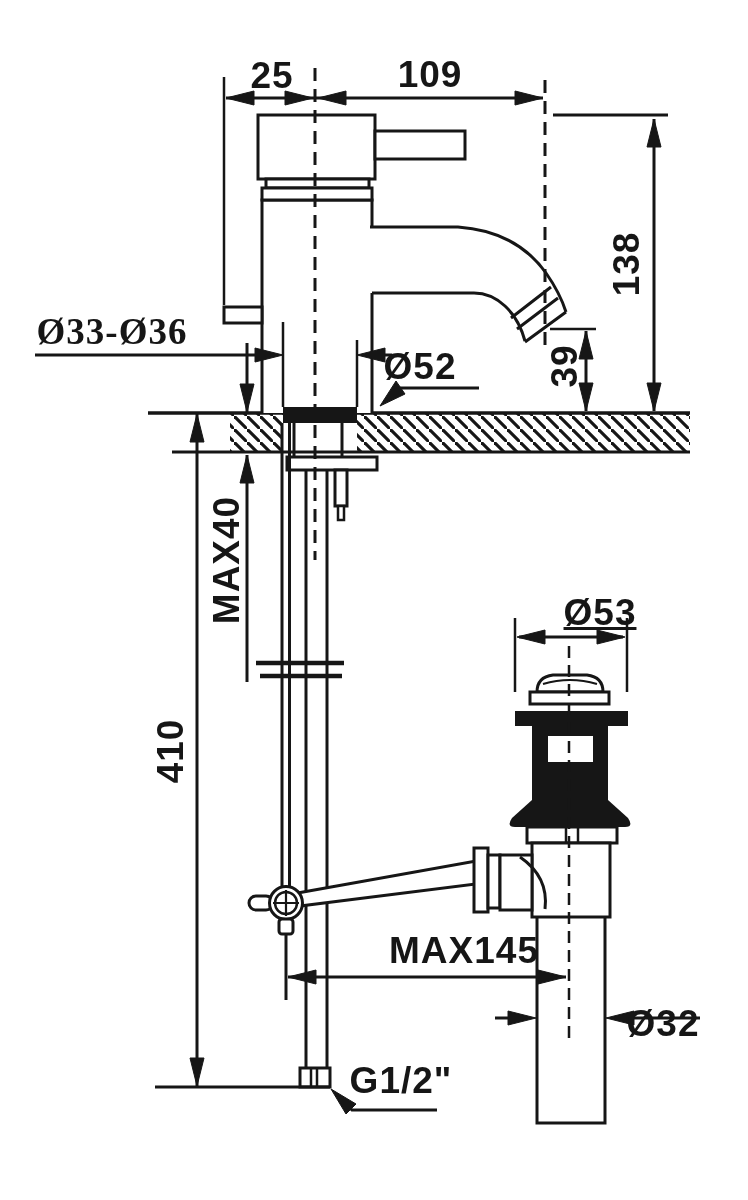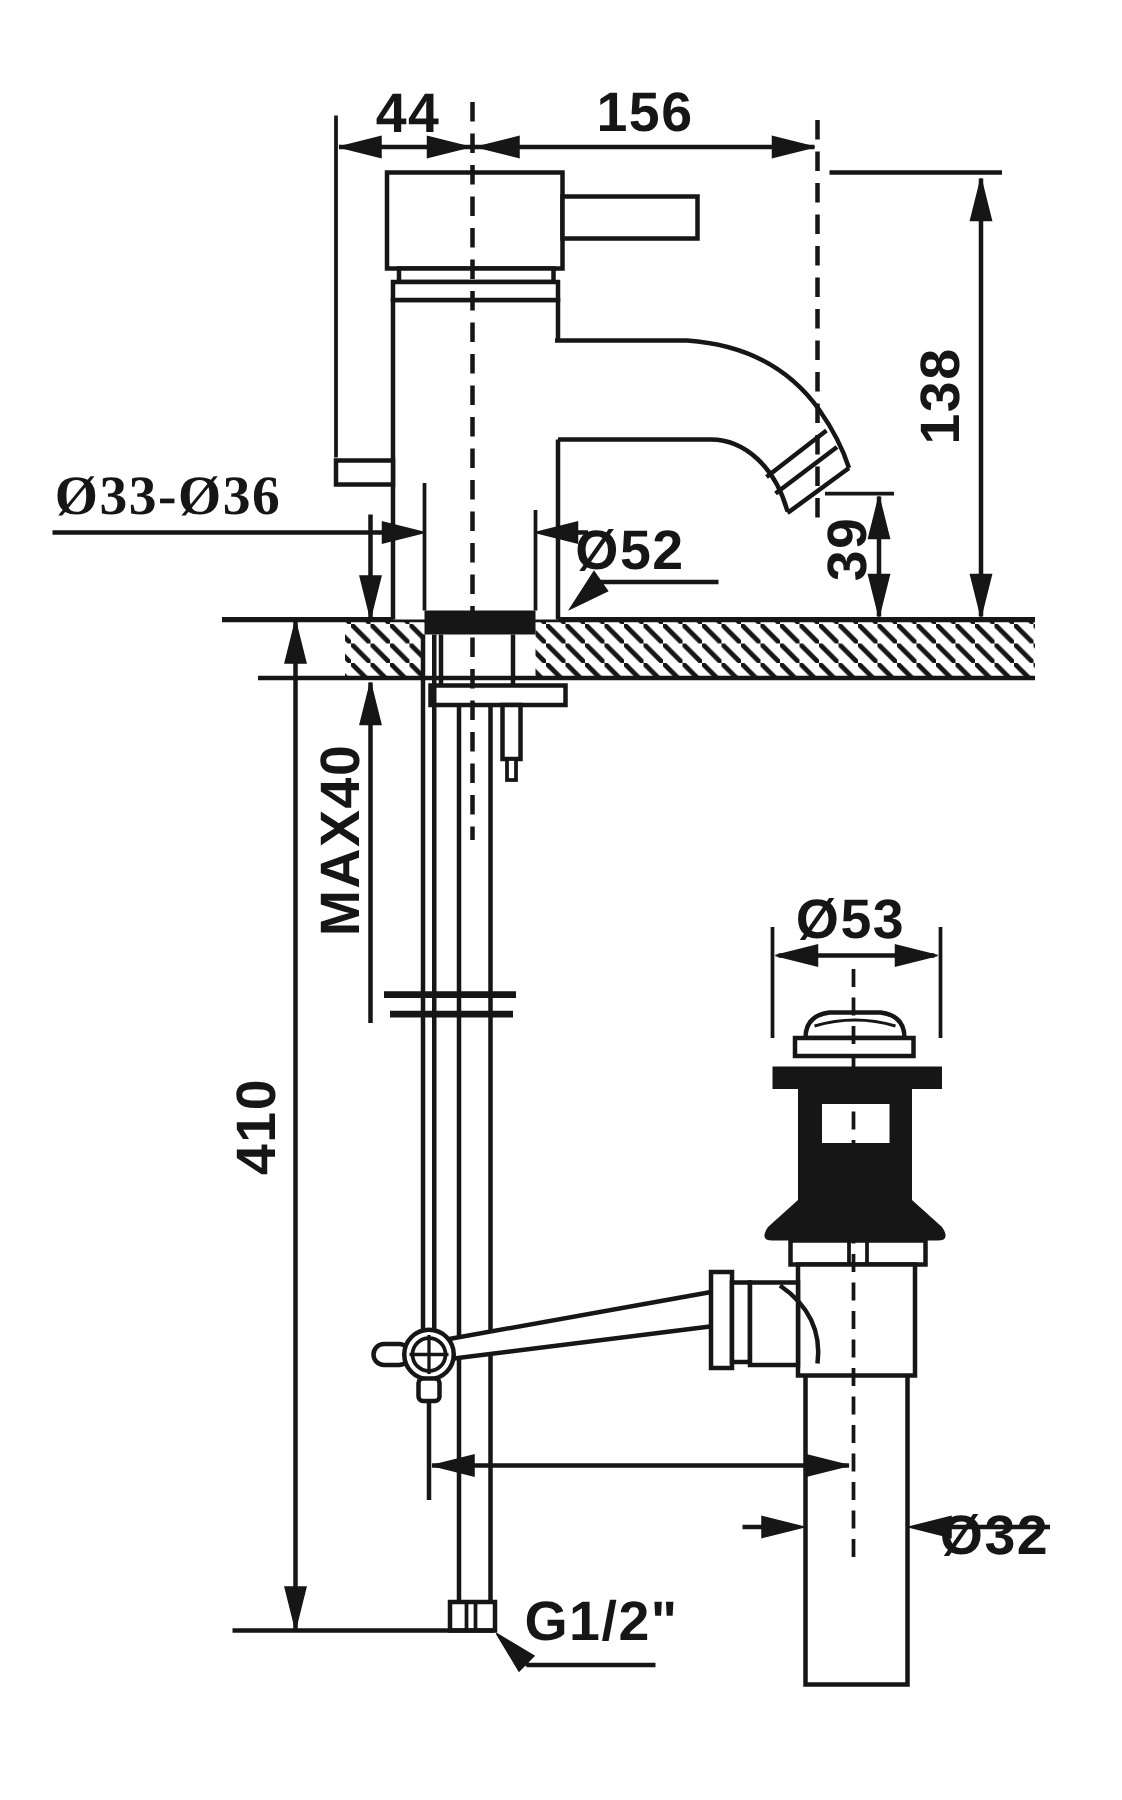--- a/index.html
+++ b/index.html
@@ -172,25 +172,26 @@
     <line x1="495" y1="1018" x2="510" y2="1018" stroke-width="3" fill="none"></line>
     <line x1="634" y1="1018" x2="700" y2="1018" stroke-width="3" fill="none"></line>
     <polygon points="536,1018 508,1011 508,1025"></polygon>
     <polygon points="606,1018 634,1011 634,1025"></polygon>
 
     <path d="M336,1094 L352,1110 L437,1110" stroke-width="3" fill="none"></path>
     <polygon points="331,1089 356,1104 346,1114"></polygon>
   </g>
 </svg>
 
-  <div class="lbl" style="left:272px; top:76px;">44</div>
-  <div class="lbl" style="left:430px; top:75px;">156</div>
+  <div class="lbl" style="left:272px; top:76px;">25</div>
+  <div class="lbl" style="left:430px; top:75px;">109</div>
   <div class="lbl rot" style="left:627px; top:264px;">138</div>
   <div class="lbl rot" style="left:565px; top:366px;">39</div>
   <div class="lbl" style="left:112px; top:331px;font-family:Liberation Serif, serif;">Ø33-Ø36</div>
   <div class="lbl" style="left:420px; top:367px;">Ø52</div>
   <div class="lbl rot" style="left:227px; top:560px;">MAX40</div>
   <div class="lbl rot" style="left:171px; top:751px;">410</div>
-  <div class="lbl" style="left:567px; top:613px;">Ø53</div>
+  <div class="lbl" style="left:600px; top:613px;text-decoration:underline;">Ø53</div>
+  <div class="lbl" style="left:464px; top:951px;">MAX145</div>
   <div class="lbl" style="left:663px; top:1024px;">Ø32</div>
   <div class="lbl" style="left:401px; top:1081px;">G1/2"</div>
 
 </div>
 
 </body></html>

